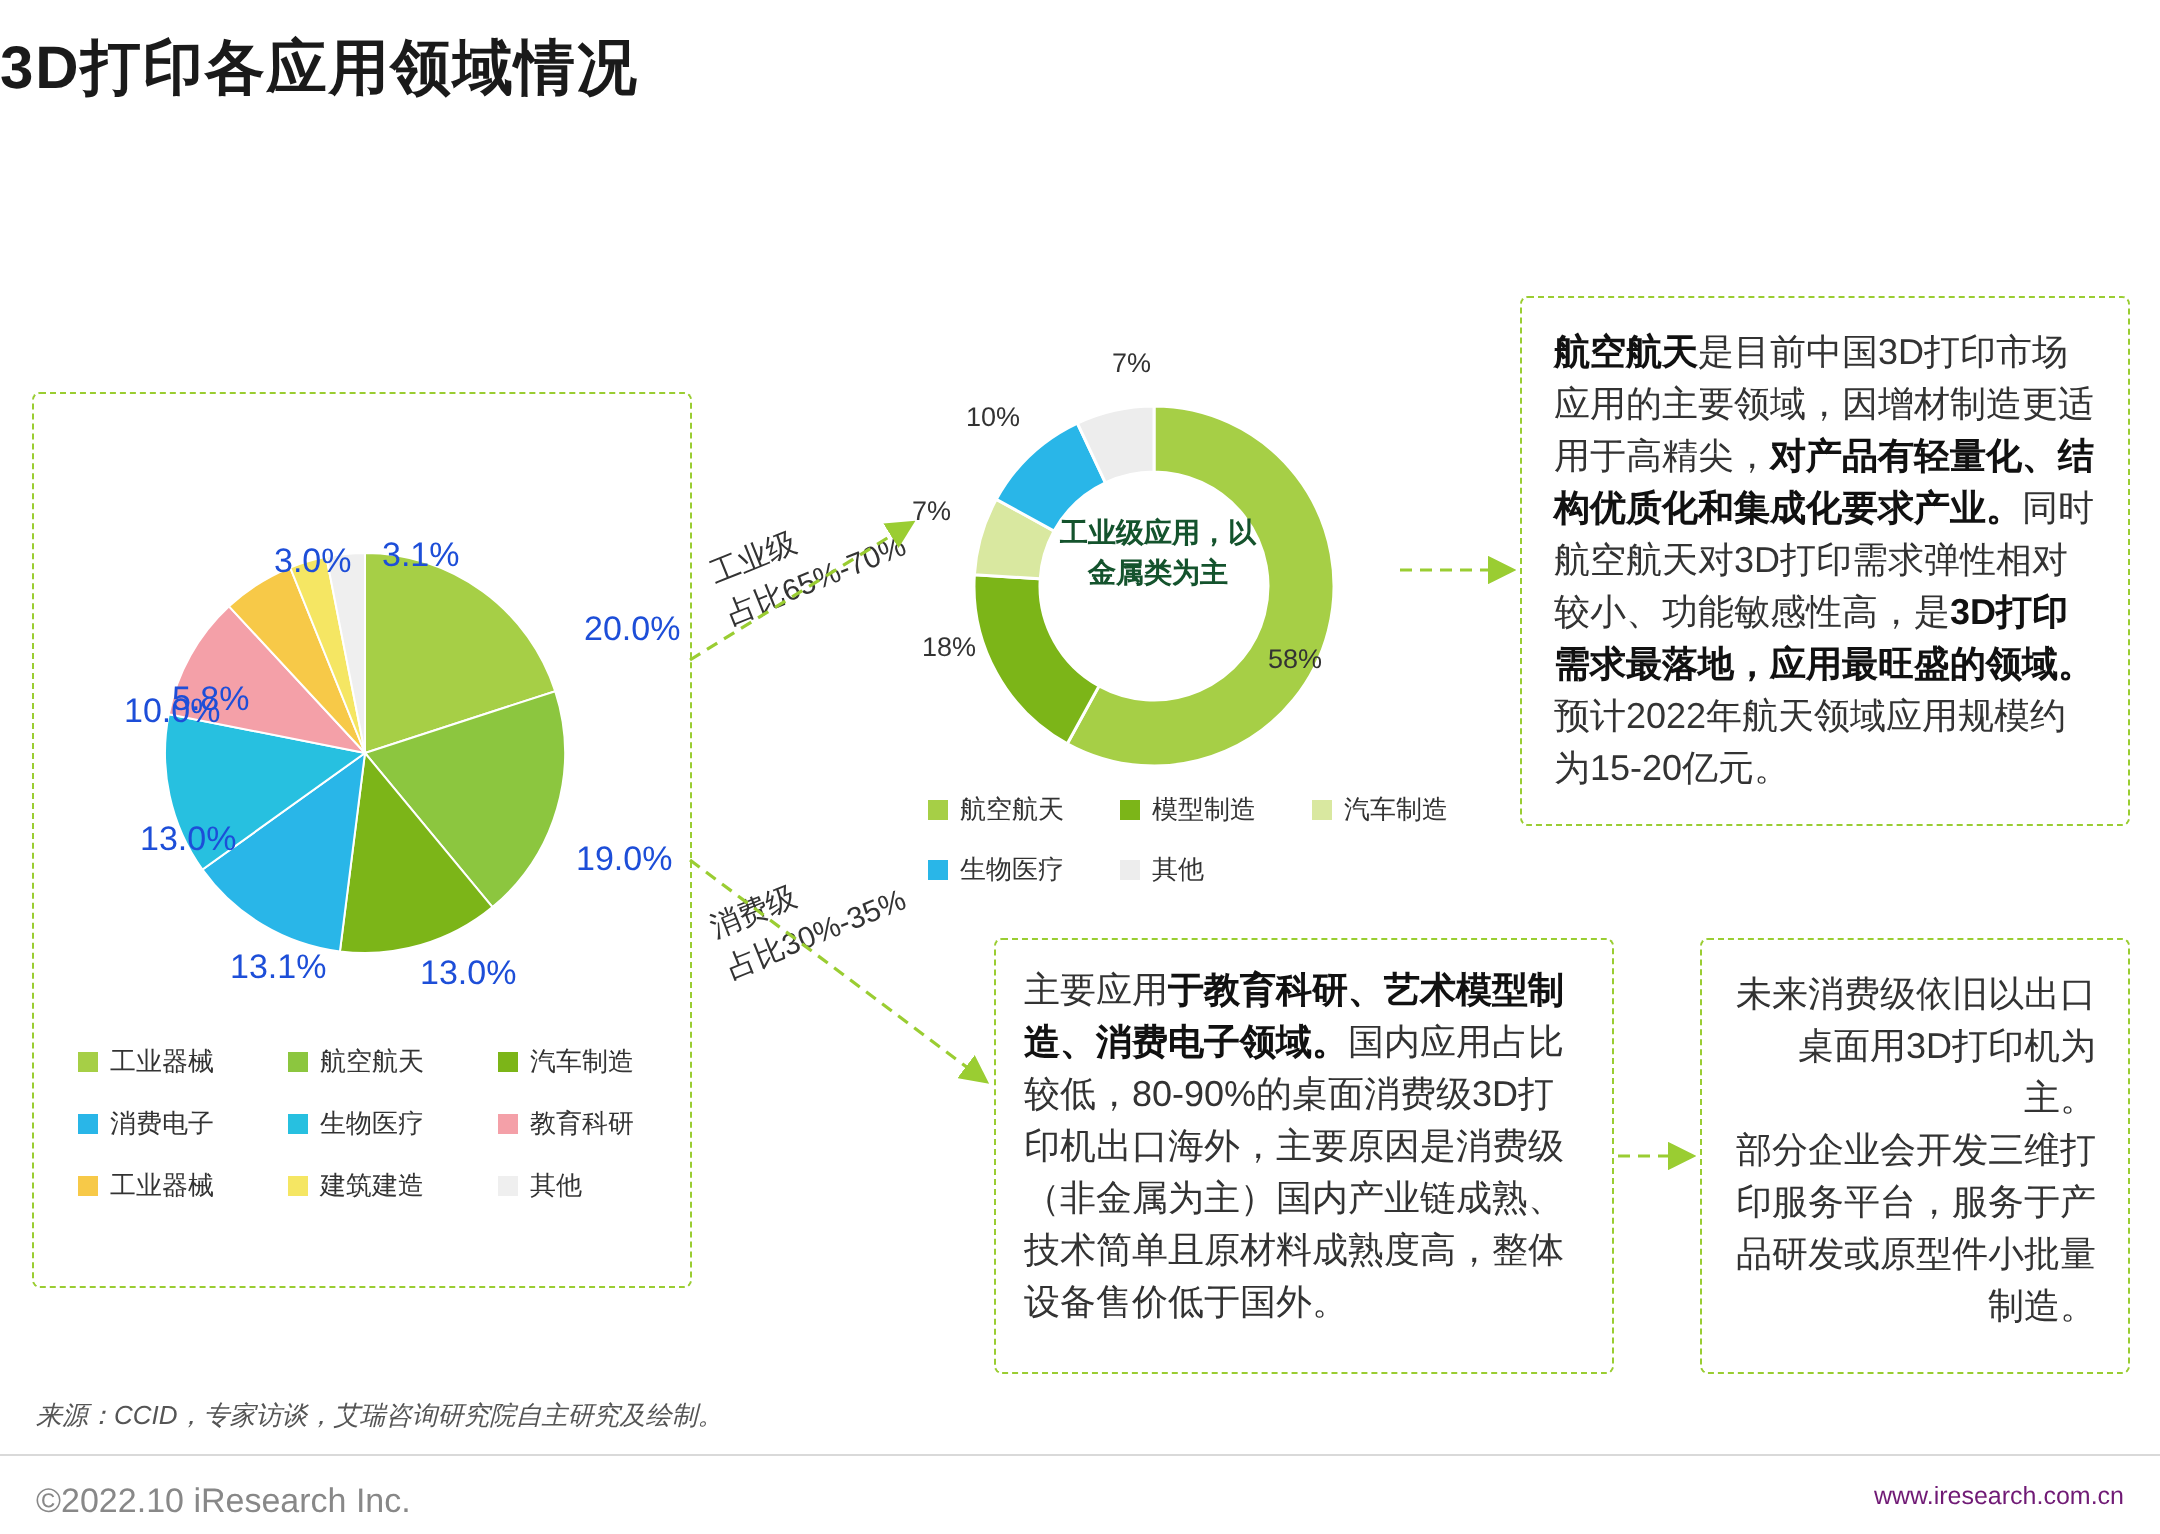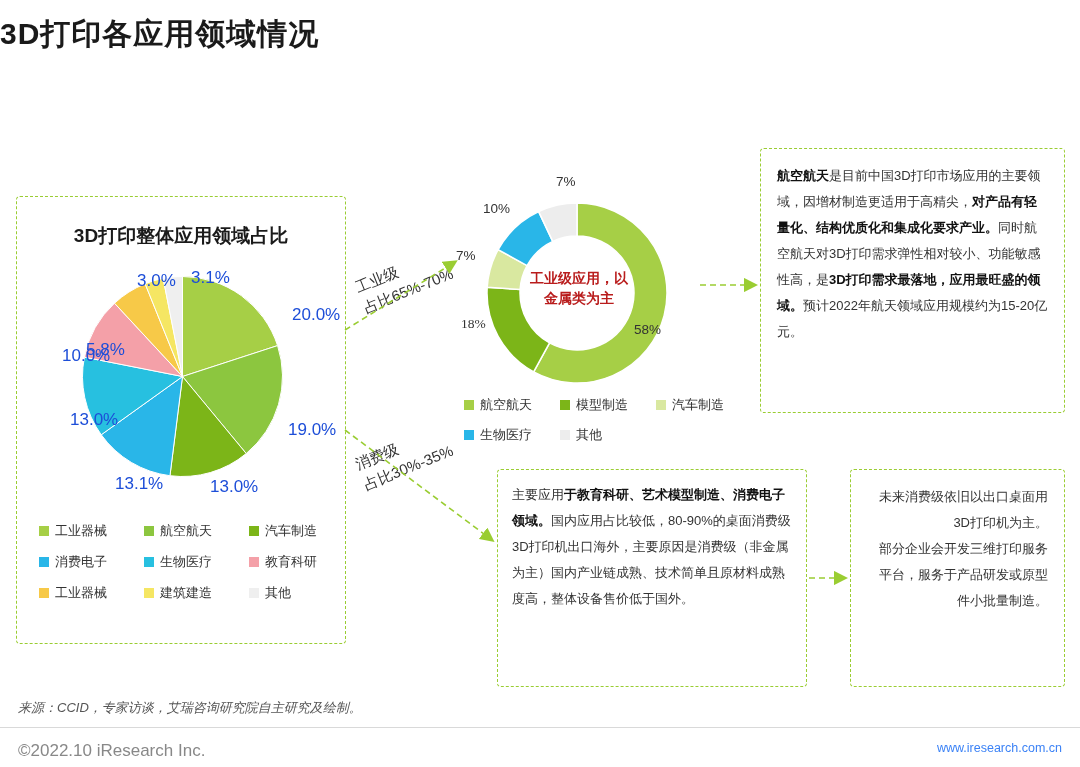--- a/index.html
+++ b/index.html
@@ -94,22 +94,21 @@
   }
   .donut-center-label {
     position: absolute;
     left: 75px;
     top: 88px;
     width: 104px;
     text-align: center;
     font-size: 14px;
     font-weight: bold;
     line-height: 20px;
-    color: #b91c1c;
-    margin-top: 12px;
+    color: #14532d;
   }
   .donut-label {
     position: absolute;
     font-size: 13.5px;
     color: #333;
     white-space: nowrap;
   }
   .donut-legend {
     position: absolute;
     left: 464px;
@@ -133,21 +132,21 @@
     transform: rotate(-22deg);
     transform-origin: left top;
   }
 
   
   .box {
     position: absolute;
     border: 1.5px dashed #9acd32;
     border-radius: 4px;
     box-sizing: border-box;
-    font-size: 13px;
+    font-size: 18px;
     line-height: 26px;
     color: #333;
     padding: 14px 16px;
   }
   .box b { font-weight: bold; color: #111; }
 
   #box-aero {
     left: 760px;
     top: 148px;
     width: 305px;
@@ -189,36 +188,35 @@
     left: 18px;
     top: 741px;
     font-size: 17px;
     color: #888;
   }
   .footer-right {
     position: absolute;
     right: 18px;
     top: 741px;
     font-size: 12.5px;
-    color: #3b82f6;
+    color: #701a75;
   }
   svg.overlay {
     position: absolute;
     left: 0; top: 0;
     width: 1080px; height: 767px;
     pointer-events: none;
   }
 </style>
 </head>
 <body>
 
 <div class="page-title">3D打印各应用领域情况</div>
 
 <div class="pie-panel">
-  <div class="pie-panel-title">3D打印整体应用领域占比</div>
 
   <div class="pie-wrap">
     <svg class="pie-svg" width="205" height="205" viewBox="0 0 205 205">
       <g id="pie-slices">
           <path d="M 102.5 102.5 L 102.5 2.5 A 100 100 0 0 1 197.60565162951536 71.59830056250529 Z" fill="#a6cf46" stroke="#ffffff" stroke-width="1"></path>
           <path d="M 102.5 102.5 L 197.60565162951536 71.59830056250529 A 100 100 0 0 1 166.24239897486893 179.55132427757894 Z" fill="#8cc63f" stroke="#ffffff" stroke-width="1"></path>
           <path d="M 102.5 102.5 L 166.24239897486893 179.55132427757894 A 100 100 0 0 1 89.9666766435695 201.71147013144778 Z" fill="#7cb518" stroke="#ffffff" stroke-width="1"></path>
           <path d="M 102.5 102.5 L 89.9666766435695 201.71147013144778 A 100 100 0 0 1 21.23058355669059 160.76904796685758 Z" fill="#29b6e8" stroke="#ffffff" stroke-width="1"></path>
           <path d="M 102.5 102.5 L 21.23058355669059 160.76904796685758 A 100 100 0 0 1 4.390948255666629 83.14505319491383 Z" fill="#27c0e0" stroke="#ffffff" stroke-width="1"></path>
           <path d="M 102.5 102.5 L 4.390948255666629 83.14505319491383 A 100 100 0 0 1 34.50466212775815 29.17446537774393 Z" fill="#f4a0a8" stroke="#ffffff" stroke-width="1"></path>
@@ -286,21 +284,21 @@
         <path d="M 125 35 A 90 90 0 1 1 81.64216933084565 203.86760120394774 L 97.54004057620224 174.94948076250023 A 57 57 0 1 0 125 68 Z" fill="#a6cf46" stroke="#ffffff" stroke-width="1.5"></path>
         <path d="M 81.64216933084565 203.86760120394774 A 90 90 0 0 1 35.177594441455554 119.34885324236184 L 68.11247647958852 121.42094038682916 A 57 57 0 0 0 97.54004057620224 174.94948076250023 Z" fill="#7cb518" stroke="#ffffff" stroke-width="1.5"></path>
         <path d="M 35.177594441455554 119.34885324236184 A 90 90 0 0 1 46.13239879605223 81.64216933084572 L 75.05051923749974 97.54004057620229 A 57 57 0 0 0 68.11247647958852 121.42094038682916 Z" fill="#d9e8a0" stroke="#ffffff" stroke-width="1.5"></path>
         <path d="M 46.13239879605223 81.64216933084572 A 90 90 0 0 1 86.67986375914336 43.56556527805829 L 100.7305803807908 73.42485800943692 A 57 57 0 0 0 75.05051923749974 97.54004057620229 Z" fill="#29b6e8" stroke="#ffffff" stroke-width="1.5"></path>
         <path d="M 86.67986375914336 43.56556527805829 A 90 90 0 0 1 124.9999999999999 35 L 124.99999999999994 68 A 57 57 0 0 0 100.7305803807908 73.42485800943692 Z" fill="#ededed" stroke="#ffffff" stroke-width="1.5"></path>
       </g>
   </svg>
   <div class="donut-center-label">工业级应用，以金属类为主</div>
   <div id="donut-labels">
       <div class="donut-label" style="left: 182px; top: 154px;">58%</div>
-      <div class="donut-label" style="left: 9px; top: 148px; font-family: Liberation Serif, serif;">18%</div>
+      <div class="donut-label" style="left: 9px; top: 148px;">18%</div>
       <div class="donut-label" style="left: 4px; top: 80px;">7%</div>
       <div class="donut-label" style="left: 31px; top: 33px;">10%</div>
       <div class="donut-label" style="left: 104px; top: 6px;">7%</div>
     </div>
 </div>
 <div class="donut-legend" id="donut-legend">
     <div class="legend-item">
       <span class="legend-swatch" style="background: rgb(166, 207, 70);"></span>
       <span>航空航天</span>
     </div>

